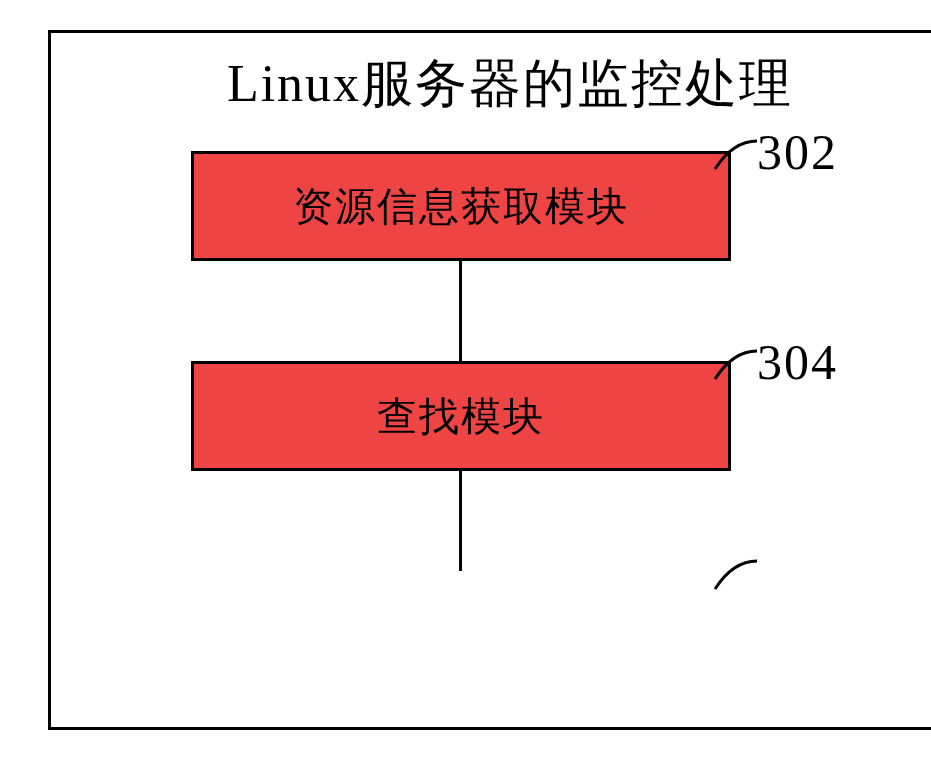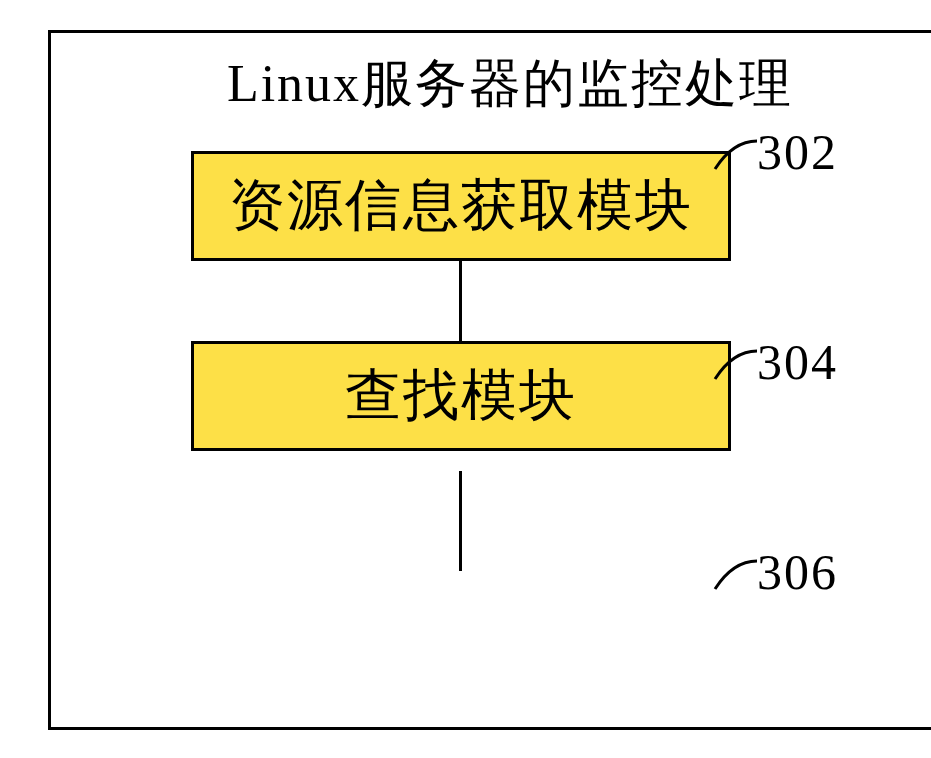--- a/index.html
+++ b/index.html
@@ -32,26 +32,26 @@
   .block {
     position: absolute;
     left: 140px;
     width: 540px;
     height: 110px;
     border: 3px solid #000;
     box-sizing: border-box;
     display: flex;
     align-items: center;
     justify-content: center;
-    font-size: 56px;
+    font-size: 40px;
     letter-spacing: 2px;
-    background: #fde047;
+    background: #ef4444;
   }
   .block1 { top: 118px; }
-  .block2 { top: 308px; text-align: right; }
+  .block2 { top: 328px; text-align: right; }
   .block3 { top: 538px; }
 
   .connector {
     position: absolute;
     left: 408px;
     width: 3px;
     background: #000;
   }
   .conn1 { top: 228px; height: 100px; }
   .conn2 { top: 438px; height: 100px; }
@@ -104,15 +104,14 @@
   <svg class="tick tick2" viewBox="0 0 60 40">
     <path d="M6 34 Q 24 6 48 6"></path>
   </svg>
   <div class="label label2">304</div>
 
   <div class="connector conn2"></div>
 
   <svg class="tick tick3" viewBox="0 0 60 40">
     <path d="M6 34 Q 24 6 48 6"></path>
   </svg>
-  <div class="label label3">306</div>
 
 </div>
 
 </body></html>

